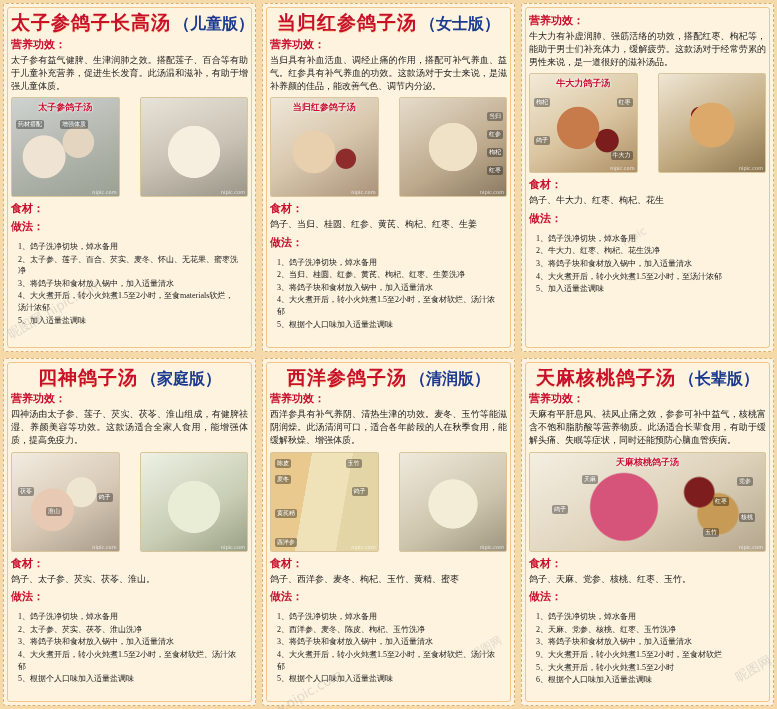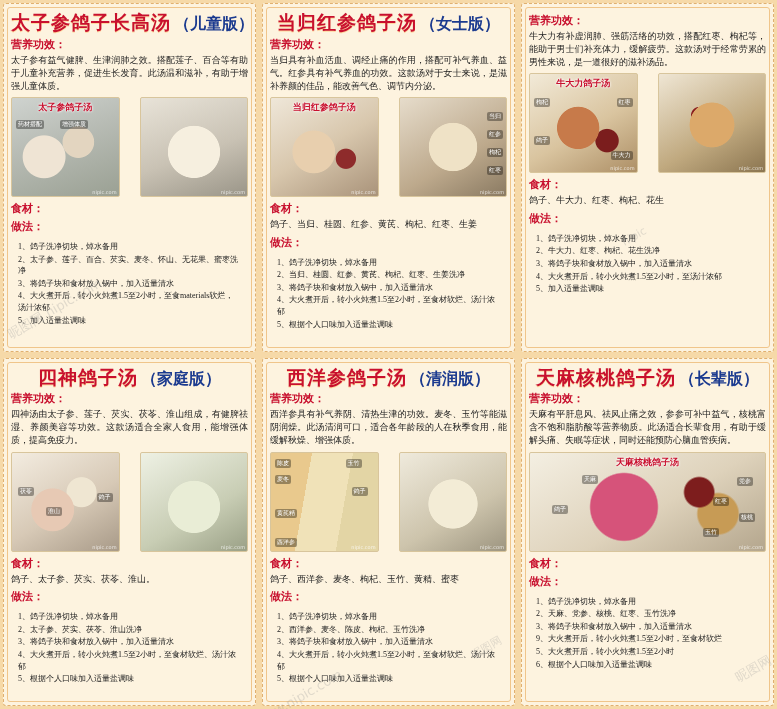--- a/index.html
+++ b/index.html
@@ -331,20 +331,21 @@
         <div class="tag" style="left:22px;top:52px;">鸽子</div>
         <div class="tag" style="left:52px;top:22px;">天麻</div>
         <div class="tag" style="right:36px;top:44px;">红枣</div>
         <div class="tag" style="right:10px;top:60px;">核桃</div>
         <div class="tag" style="right:12px;top:24px;">党参</div>
         <div class="tag" style="right:46px;bottom:14px;">玉竹</div>
         <div class="wm">nipic.com</div>
       </div>
     </div>
     <div class="sec-h">食材：</div>
+    <div class="ingred">鸽子、天麻、党参、核桃、红枣、玉竹。</div>
     <div class="sec-h">做法：</div>
     <ul class="steps">
       <li>1、鸽子洗净切块，焯水备用</li>
       <li>2、天麻、党参、核桃、红枣、玉竹洗净</li>
       <li>3、将鸽子块和食材放入锅中，加入适量清水</li>
       <li>9、大火煮开后，转小火炖煮1.5至2小时，至食材软烂</li>
       <li>5、大火煮开后，转小火炖煮1.5至2小时</li>
       <li>6、根据个人口味加入适量盐调味</li>
     </ul>
   </div>

